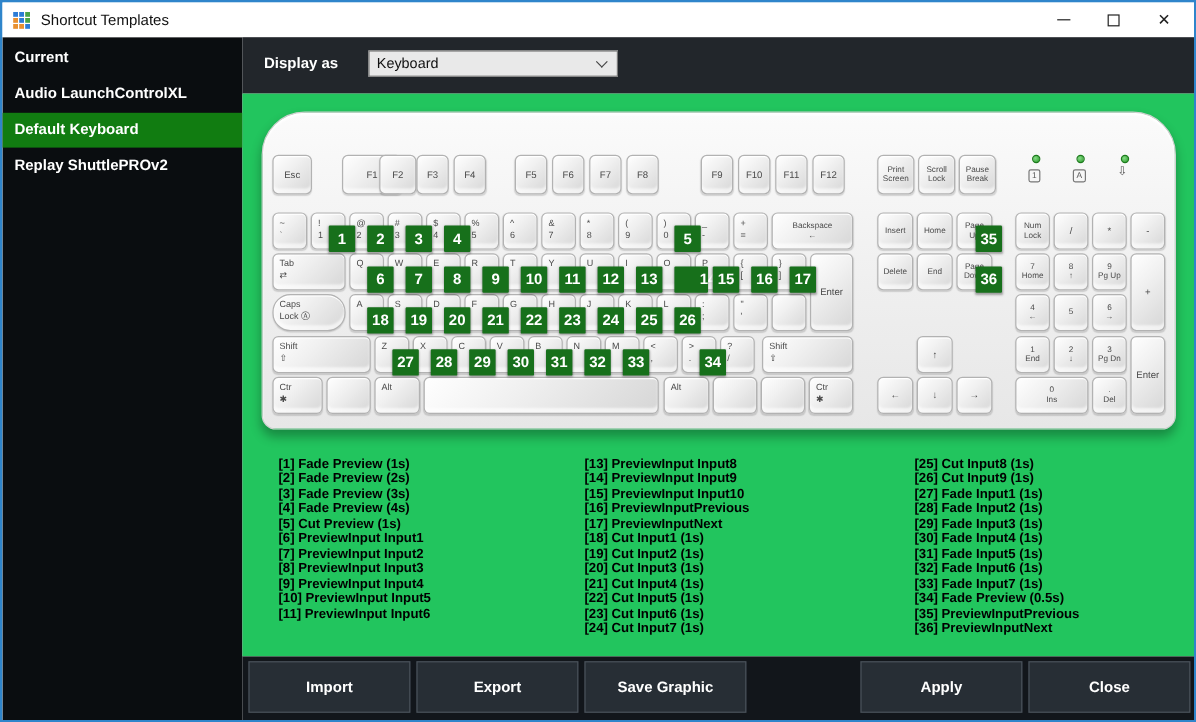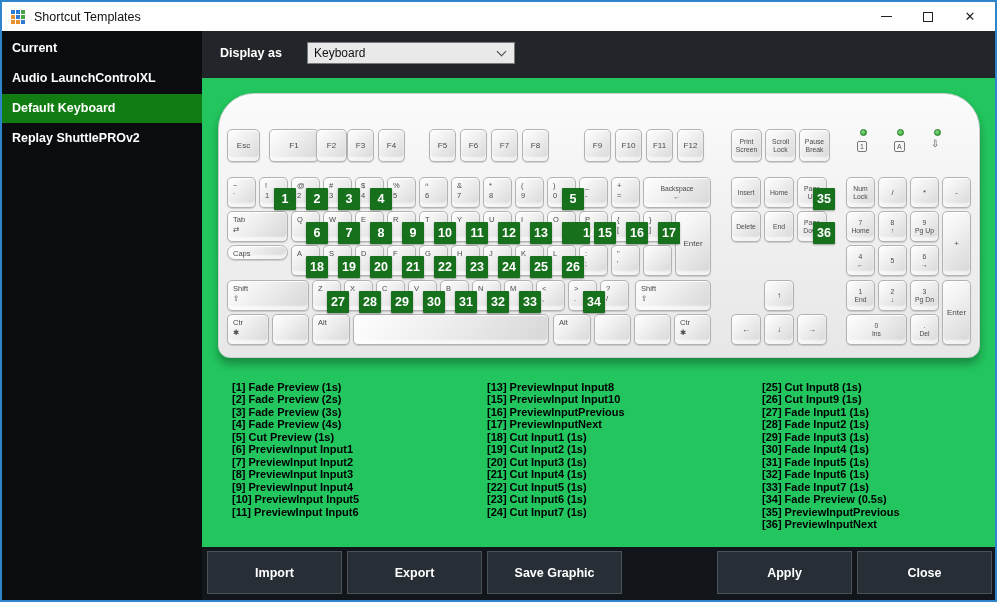--- a/index.html
+++ b/index.html
@@ -99,21 +99,21 @@
         <div class="select">
           <span class="val">Keyboard</span>
           <span class="chev"></span>
         </div>
       </div>
       <div class="panel">
         <div class="kbd" id="kbd">
             <div class="key kkc" style="left: 8px; top: 35px; width: 33px; height: 33px;">
               <span class="t">Esc</span>
             </div>
-            <div class="key kkc" style="left: 50px; top: 35px; width: 50px; height: 33px;">
+            <div class="key kkc" style="left: 66px; top: 35px; width: 50px; height: 33px;">
               <span class="t">F1</span>
             </div>
             <div class="key kkc" style="left: 97px; top: 35px; width: 31px; height: 33px;">
               <span class="t">F2</span>
             </div>
             <div class="key kkc" style="left: 128px; top: 35px; width: 27px; height: 33px;">
               <span class="t">F3</span>
             </div>
             <div class="key kkc" style="left: 159px; top: 35px; width: 27px; height: 33px;">
               <span class="t">F4</span>
@@ -248,21 +248,21 @@
               <span class="t">{</span>
               <span class="b">[</span>
             </div>
             <div class="key" style="left: 424px; top: 117px; width: 29px; height: 31px;">
               <span class="t">}</span>
               <span class="b">]</span>
             </div>
             <div class="key kkc" style="left: 456px; top: 117px; width: 36px; height: 65px;">
               <span class="t">Enter</span>
             </div>
-            <div class="key" style="left: 8px; top: 151px; width: 61px; height: 15px; border-radius: 15px;">
+            <div class="key" style="left: 8px; top: 151px; width: 61px; height: 31px; border-radius: 15px;">
               <span class="t">Caps</span>
               <span class="b">Lock Ⓐ</span>
             </div>
             <div class="key" style="left: 72px; top: 151px; width: 29px; height: 31px;">
               <span class="t">A</span>
             </div>
             <div class="key" style="left: 104px; top: 151px; width: 29px; height: 31px;">
               <span class="t">S</span>
             </div>
             <div class="key" style="left: 136px; top: 151px; width: 29px; height: 31px;">
@@ -500,20 +500,21 @@
               <div class="">[5] Cut Preview (1s)</div>
               <div class="">[6] PreviewInput Input1</div>
               <div class="">[7] PreviewInput Input2</div>
               <div class="">[8] PreviewInput Input3</div>
               <div class="">[9] PreviewInput Input4</div>
               <div class="">[10] PreviewInput Input5</div>
               <div class="">[11] PreviewInput Input6</div>
             </div>
             <div class="lcol" style="left: 285px;">
               <div class="">[13] PreviewInput Input8</div>
+              <div class="">[14] PreviewInput Input9</div>
               <div class="">[15] PreviewInput Input10</div>
               <div class="">[16] PreviewInputPrevious</div>
               <div class="">[17] PreviewInputNext</div>
               <div class="">[18] Cut Input1 (1s)</div>
               <div class="">[19] Cut Input2 (1s)</div>
               <div class="">[20] Cut Input3 (1s)</div>
               <div class="">[21] Cut Input4 (1s)</div>
               <div class="">[22] Cut Input5 (1s)</div>
               <div class="">[23] Cut Input6 (1s)</div>
               <div class="">[24] Cut Input7 (1s)</div>

